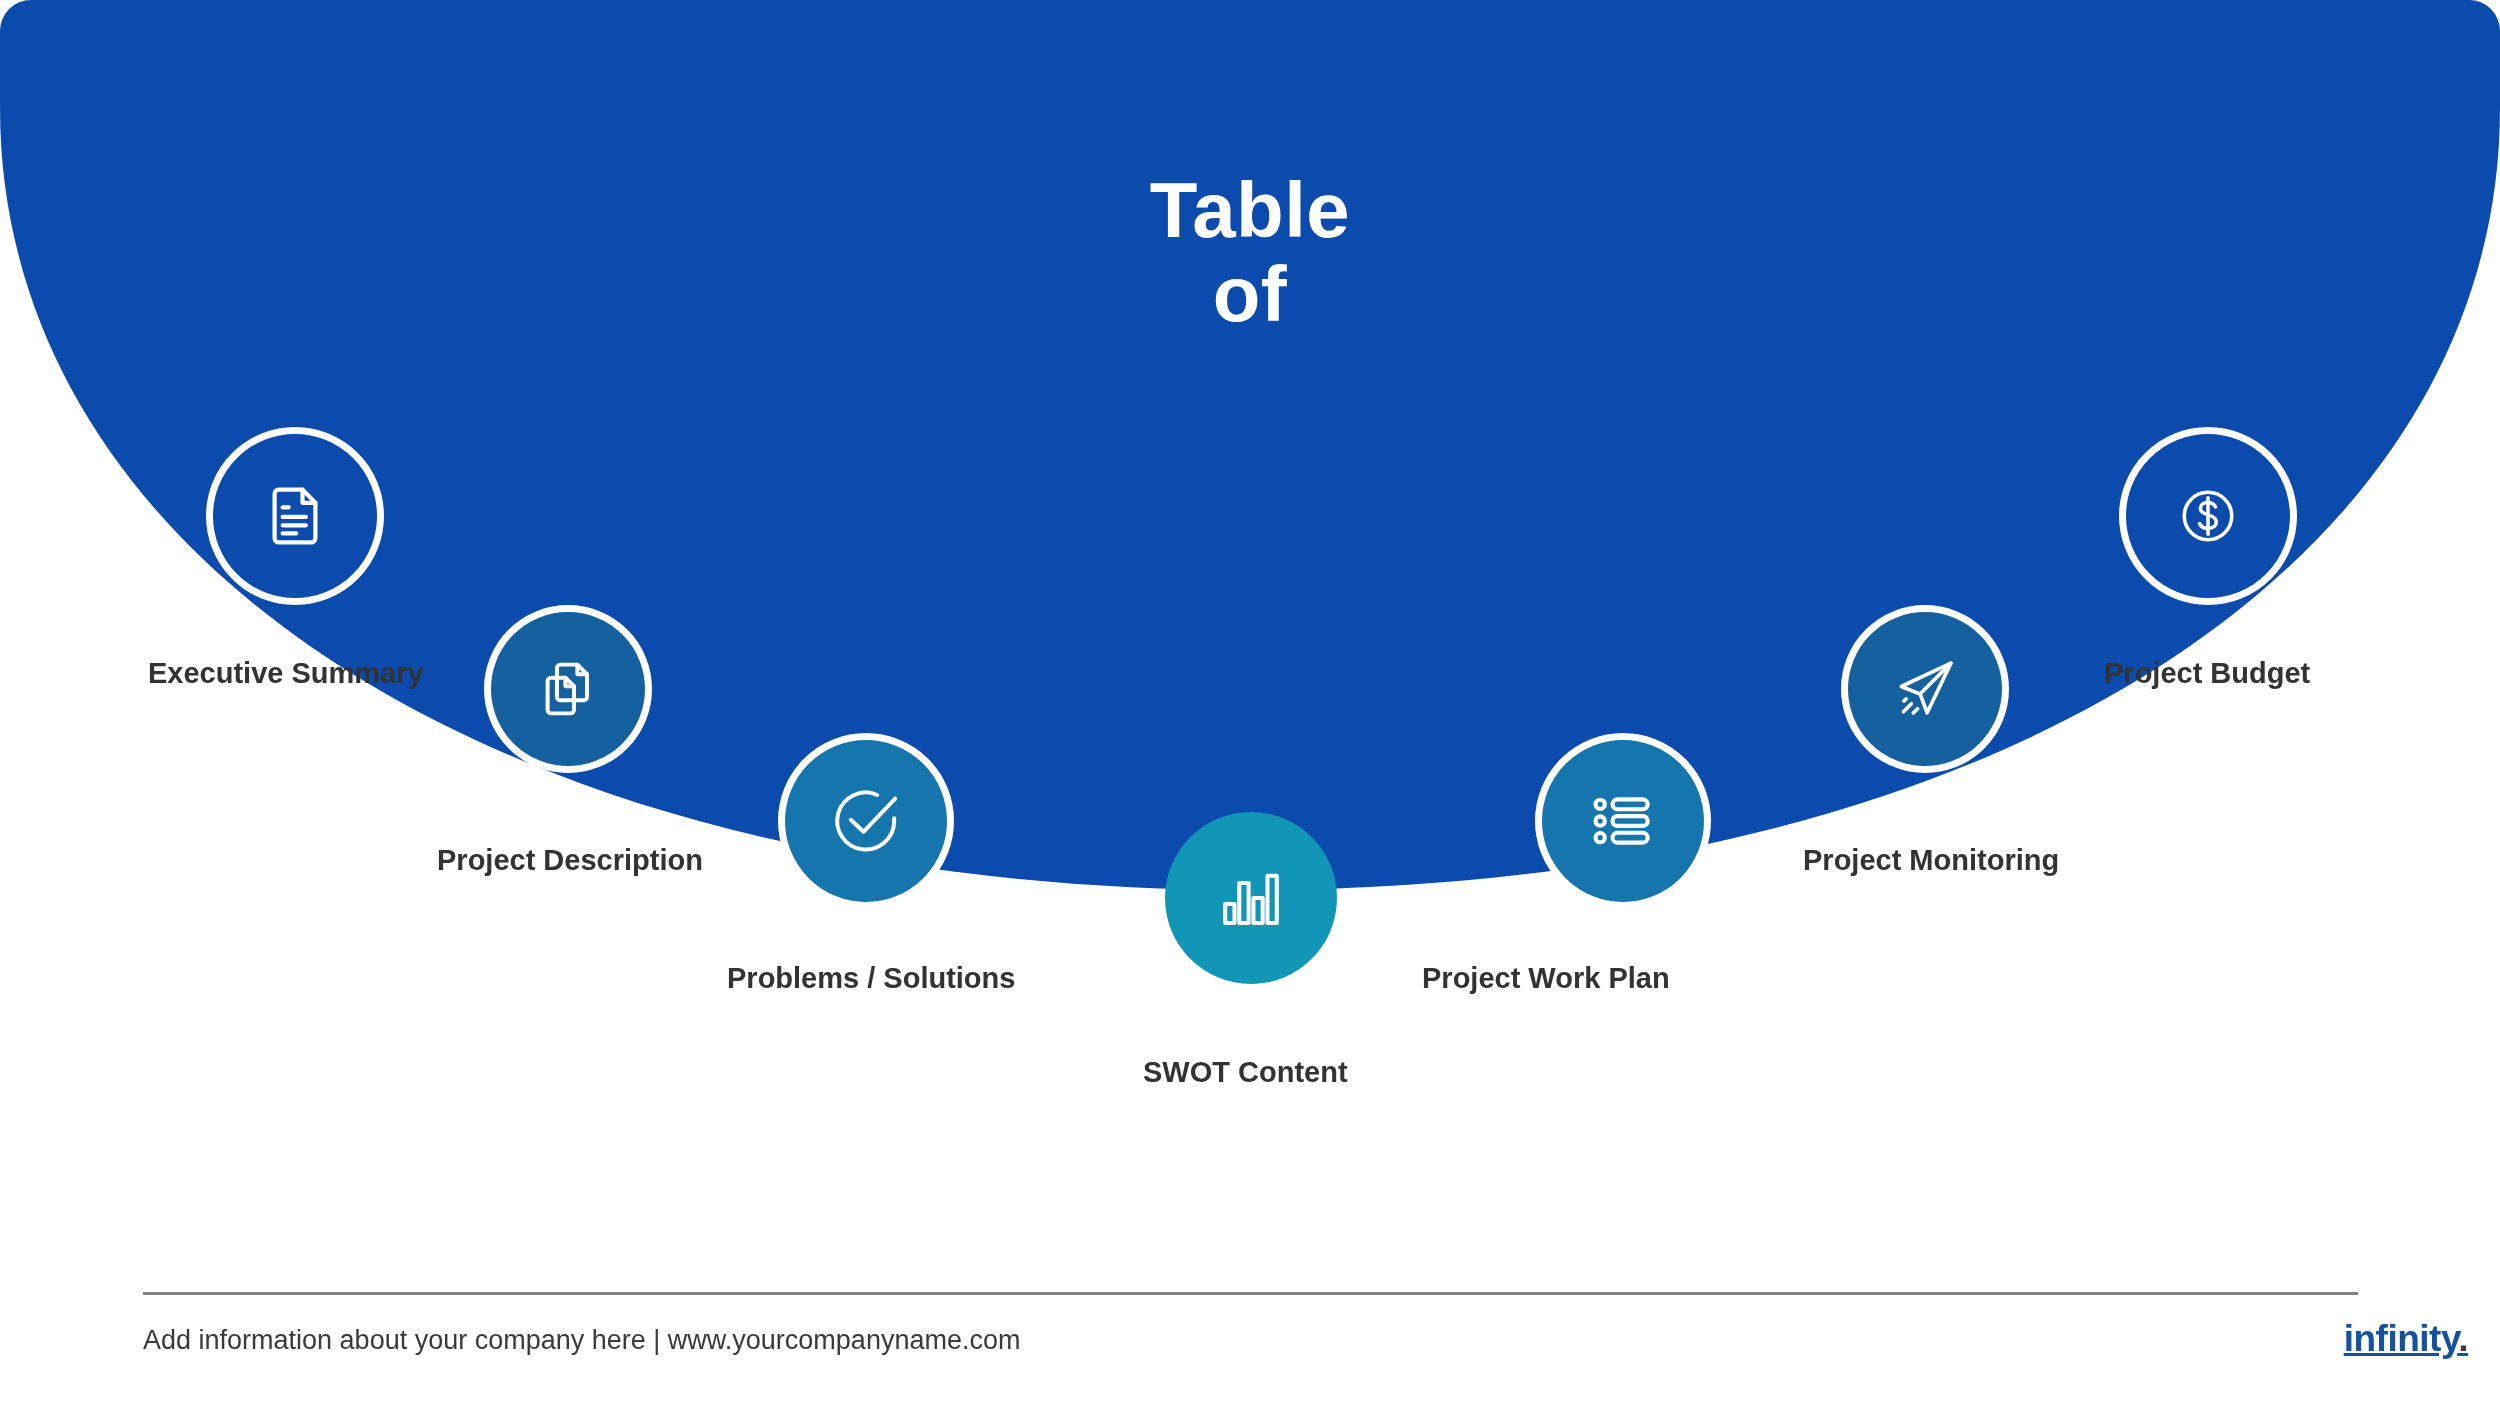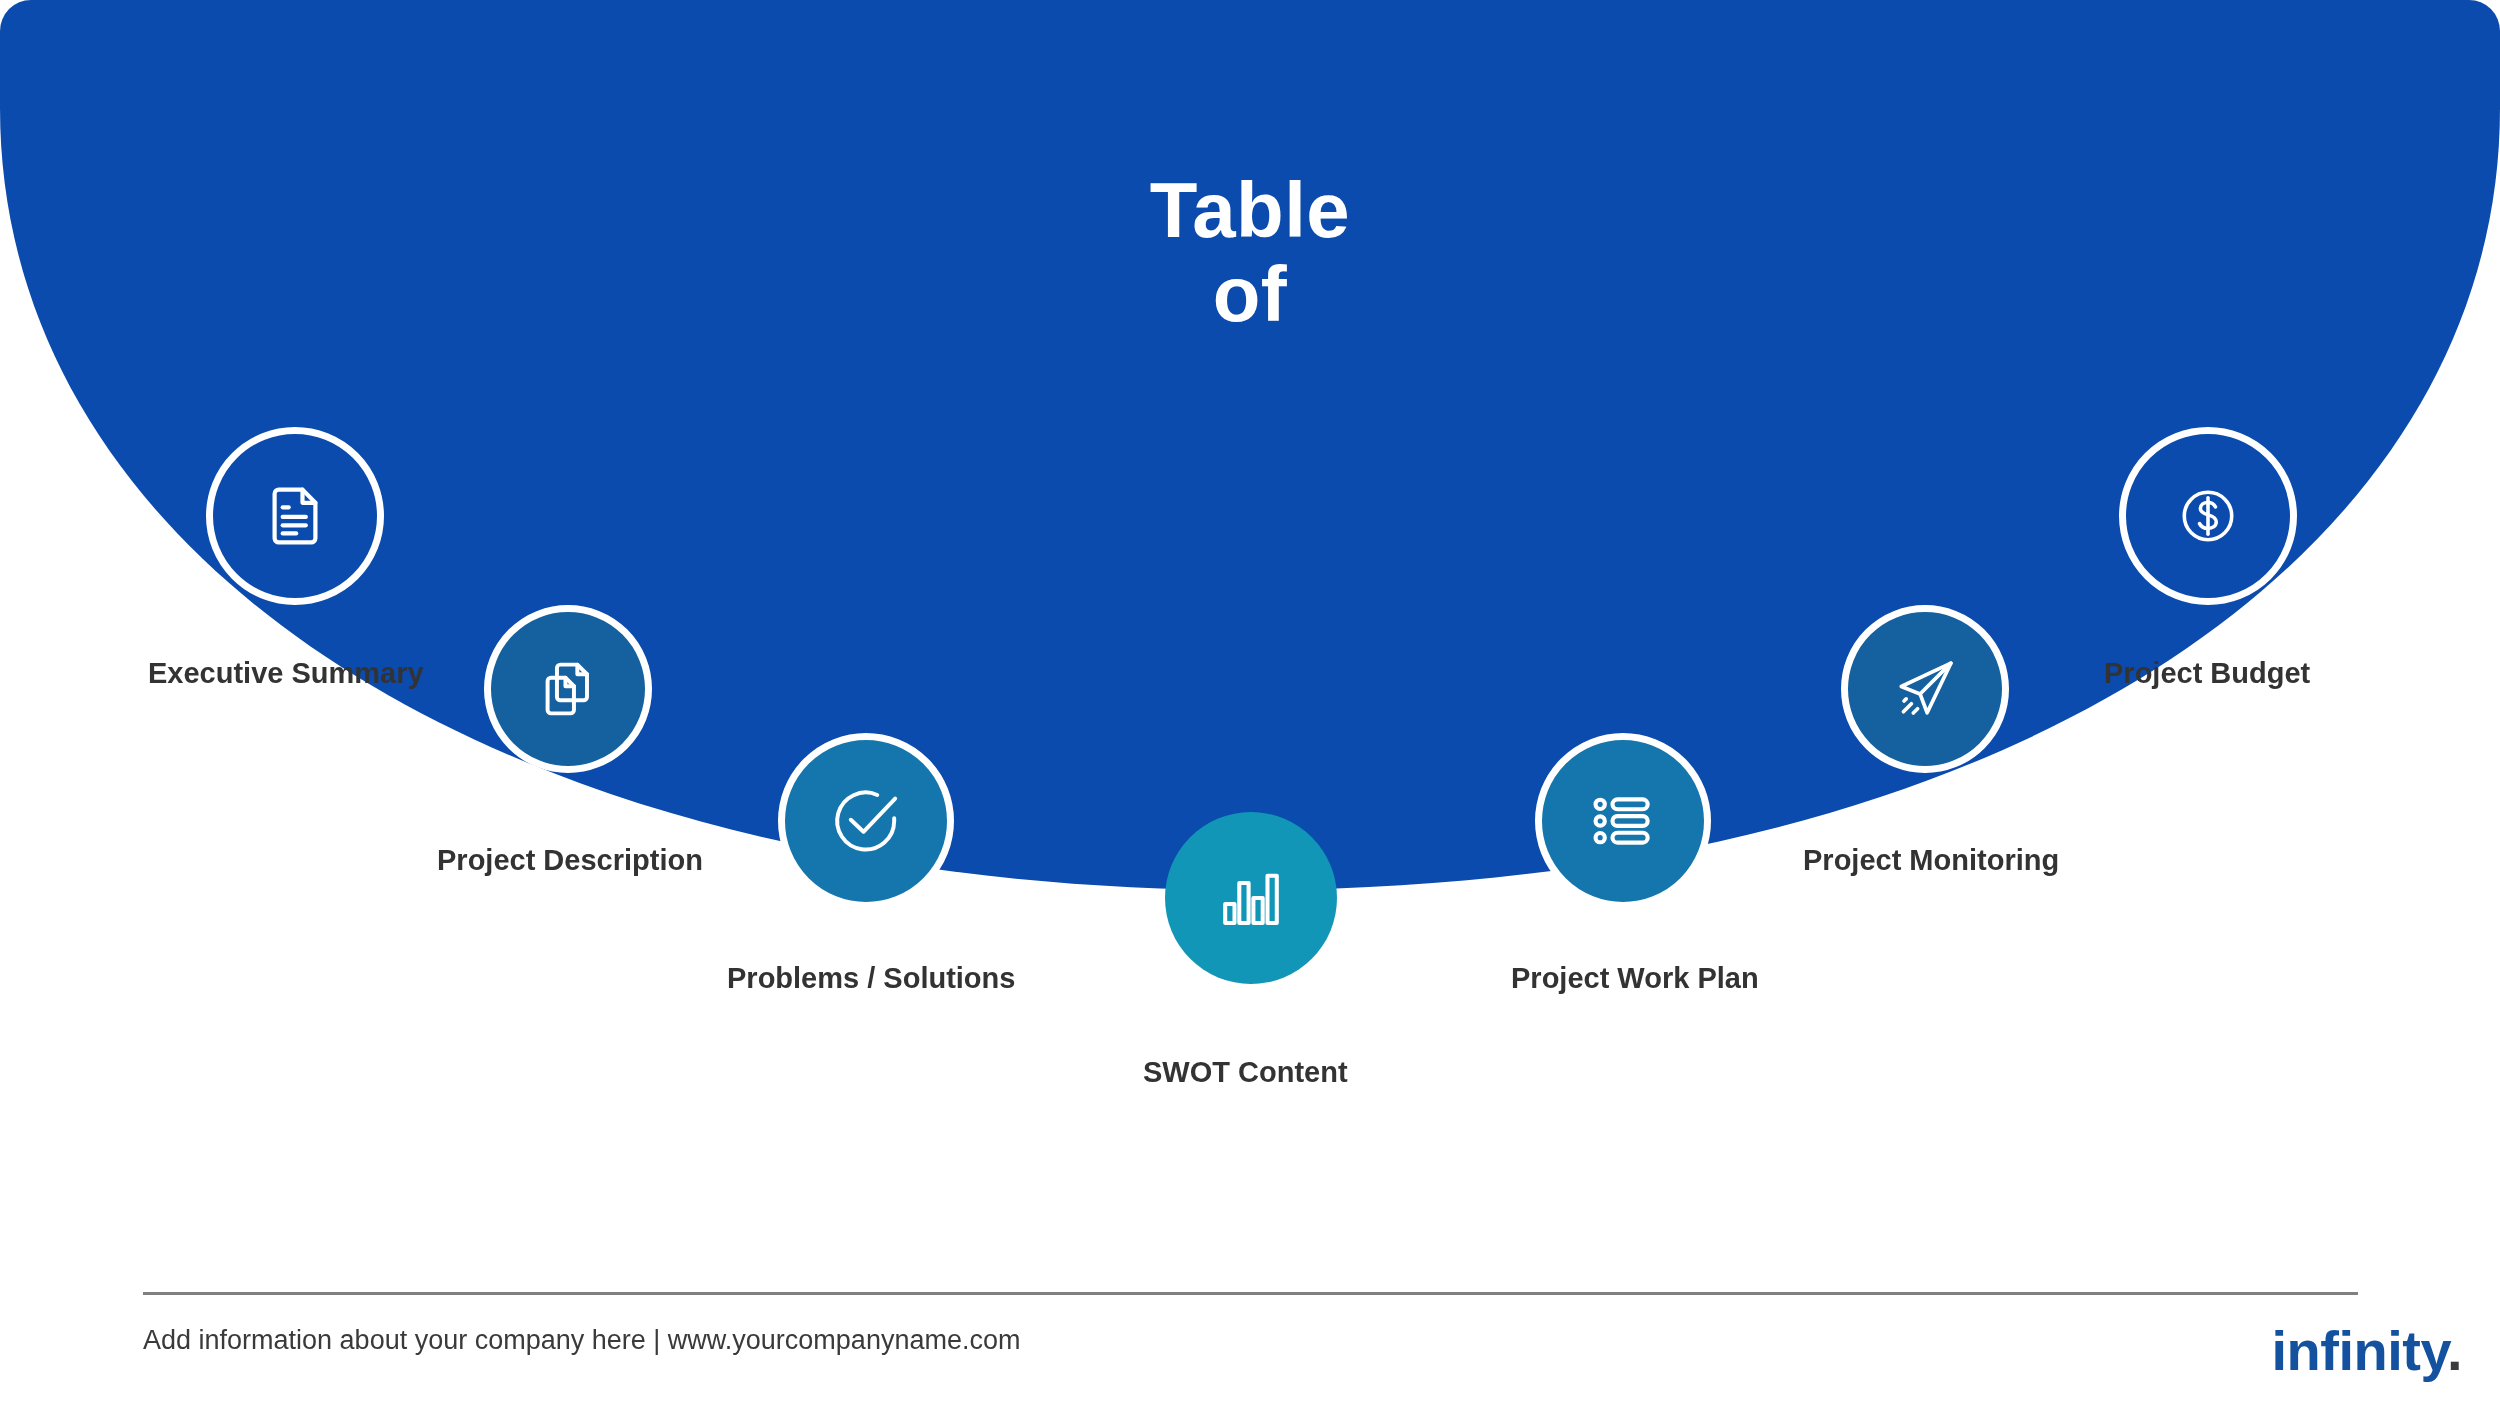--- a/index.html
+++ b/index.html
@@ -86,26 +86,27 @@
   .footer-text {
     position: absolute;
     left: 143px;
     top: 1325px;
     font-size: 27px;
     color: #3a3a3a;
     white-space: nowrap;
   }
   .logo {
     position: absolute;
-    right: 38px;
+    right: 32px;
     top: 1318px;
-    font-size: 56px;
+    font-size: 37px;
     font-weight: bold;
     color: #1452A0;
     letter-spacing: -0.5px;
+    text-decoration: underline;
   }
   .logo .dot { color: #3b3b3b; }
 </style>
 </head>
 <body>
 
 <div class="slide">
 
   <div class="arc-wrap">
     <svg width="2500" height="1406" viewBox="0 0 2500 1406" xmlns="http://www.w3.org/2000/svg">
@@ -182,21 +183,21 @@
         <svg width="74" height="74" viewBox="0 0 24 24" fill="none" stroke="#ffffff" stroke-width="1.35" stroke-linecap="round" stroke-linejoin="round">
           <circle cx="4.6" cy="6.6" r="1.5"></circle>
           <circle cx="4.6" cy="12.0" r="1.5"></circle>
           <circle cx="4.6" cy="17.4" r="1.5"></circle>
           <rect x="8.6" y="5.0" width="11.4" height="3.2" rx="1.6"></rect>
           <rect x="8.6" y="10.4" width="11.4" height="3.2" rx="1.6"></rect>
           <rect x="8.6" y="15.8" width="11.4" height="3.2" rx="1.6"></rect>
         </svg>
       </span>
     </div>
-    <div class="node-label" style="left:1511px; top:962px;">Project Work Plan</div>
+    <div class="node-label" style="left:1422px; top:962px;">Project Work Plan</div>
   </div>
 
   <div class="node">
     <div class="circle ring" style="left:1841px; top:605px; width:168px; height:168px; background:#15609F;">
       <span>
         <svg width="74" height="74" viewBox="0 0 24 24" fill="none" stroke="#ffffff" stroke-width="1.2" stroke-linecap="round" stroke-linejoin="round">
           <path d="M20.4 3.6L4.3 11.2l6.1 2.4 2.3 6.1z"></path>
           <path d="M20.4 3.6L10.4 13.6"></path>
           <line x1="5.0" y1="19.4" x2="7.6" y2="16.8"></line>
           <line x1="8.2" y1="19.8" x2="9.6" y2="18.4"></line>

